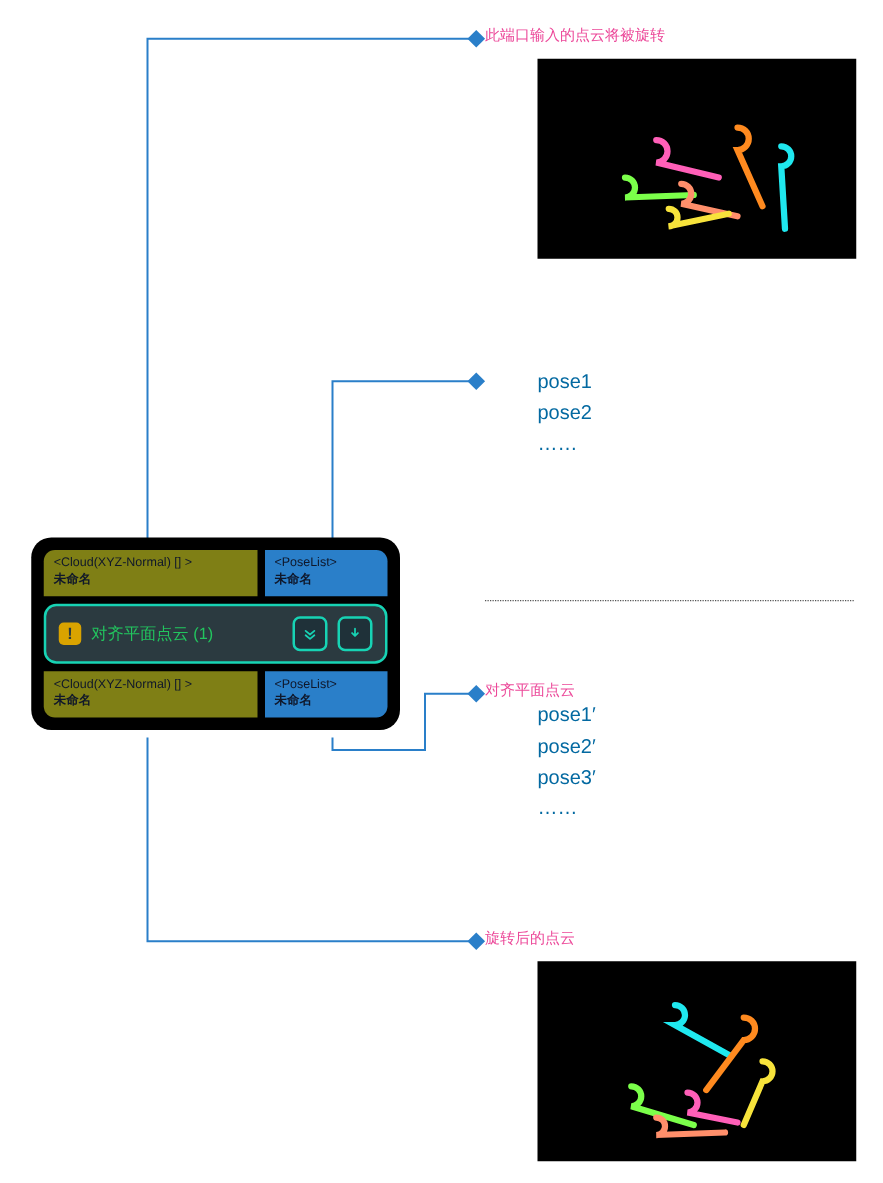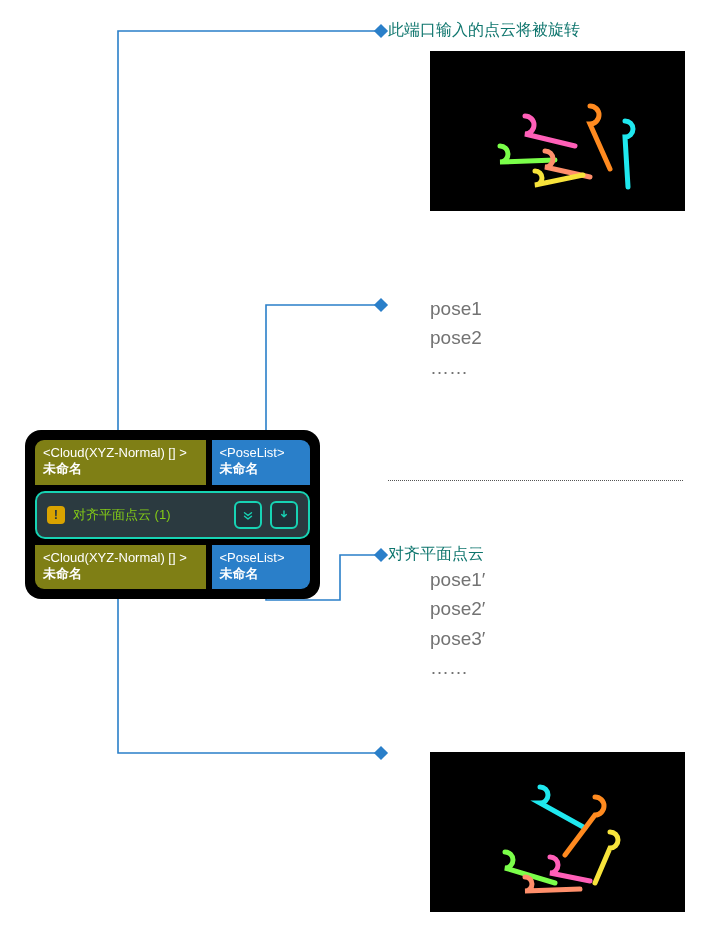--- a/index.html
+++ b/index.html
@@ -27,23 +27,23 @@
   padding:10px;
   box-sizing:border-box;
 }
 .row{
   display:flex;
   gap:6px;
 }
 .port{
   flex:1;
   padding:5px 8px 7px 8px;
-  font-size:13px;
+  font-size:10px;
   line-height:1.25;
-  color:#ffffff;
+  color:#0f172a;
   box-sizing:border-box;
 }
 .port .type{ display:block; white-space:nowrap; }
 .port .name{ display:block;font-weight:bold; }
 
 
 .row.inputs .port:first-child{
   background:#7f7f15;           
   border-top-left-radius:9px;
   width:62%;
@@ -82,42 +82,42 @@
   background:#d9a300;
   color:#2b3a40;
   font-weight:700;
   font-size:13px;
   line-height:18px;
   text-align:center;
   flex:none;
 }
 .titlebar .title{
   flex:1;
-  color:#84cc16;
+  color:#22c55e;
   font-size:13px;
 }
 .titlebar .btn{
   width:24px;height:24px;border-radius:6px;
   background:#1f3139;
   border:2px solid #17d3b4;
   display:flex;align-items:center;justify-content:center;
   flex:none;
 }
 .titlebar .btn svg{ width:14px;height:14px; }
 
 
 .anno{
   position:absolute;
   left:388px;
   max-width:300px;
 }
-.anno-head{ font-size:16px; color:#0f766e; }
+.anno-head{ font-size:12px; color:#ec4899; }
 .anno-sub{
-  font-size:19px;
-  color:#737373;
+  font-size:16px;
+  color:#0369a1;
   margin-left:42px;
   line-height:1.55;
 }
 .preview{
   margin-top:10px;
   background:#000;
   width:255px;
   height:160px;
   position:relative;
   overflow:hidden;
@@ -242,20 +242,21 @@
 
   <div class="anno" style="top:544px">
     <div class="anno-head">对齐平面点云</div>
     <div class="anno-sub">pose1′</div>
     <div class="anno-sub">pose2′</div>
     <div class="anno-sub">pose3′</div>
     <div class="anno-sub">……</div>
   </div>
 
   <div class="anno" style="top:742px">
+    <div class="anno-head">旋转后的点云</div>
     <div class="preview" style="margin-left:42px">
       <svg viewBox="0 0 255 160">
         <g stroke-width="5" fill="none" stroke-linecap="round">
 
           <path d="M110 35 a8 8 0 1 1 0 16 l45 25" stroke="#1fe8ef"></path>
 
           <path d="M165 45 a9 9 0 1 1 0 18 l-30 40" stroke="#ff8a1f"></path>
 
           <path d="M180 80 a8 8 0 1 1 0 16 l-15 35" stroke="#f7e33b"></path>
 

